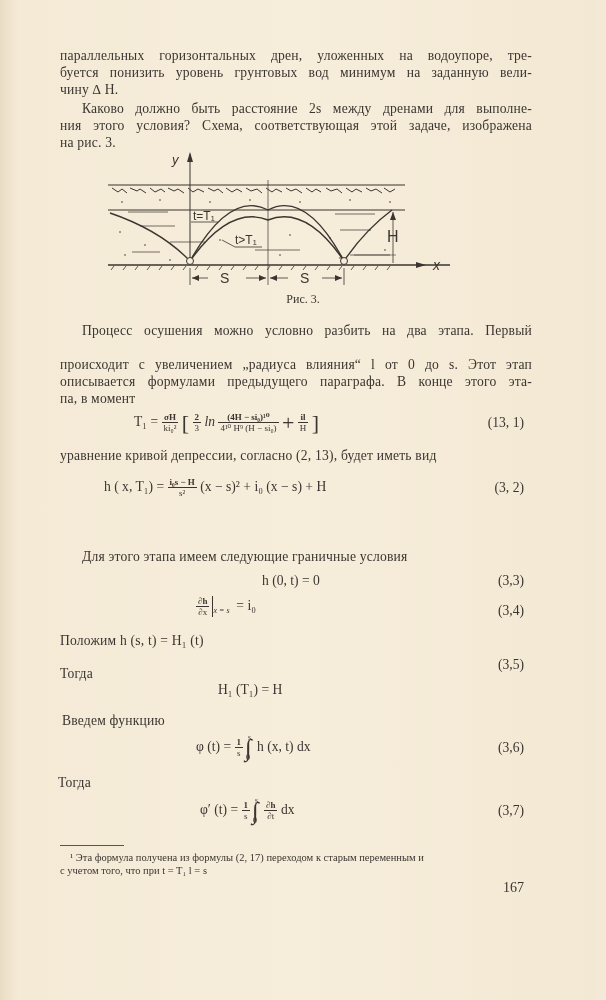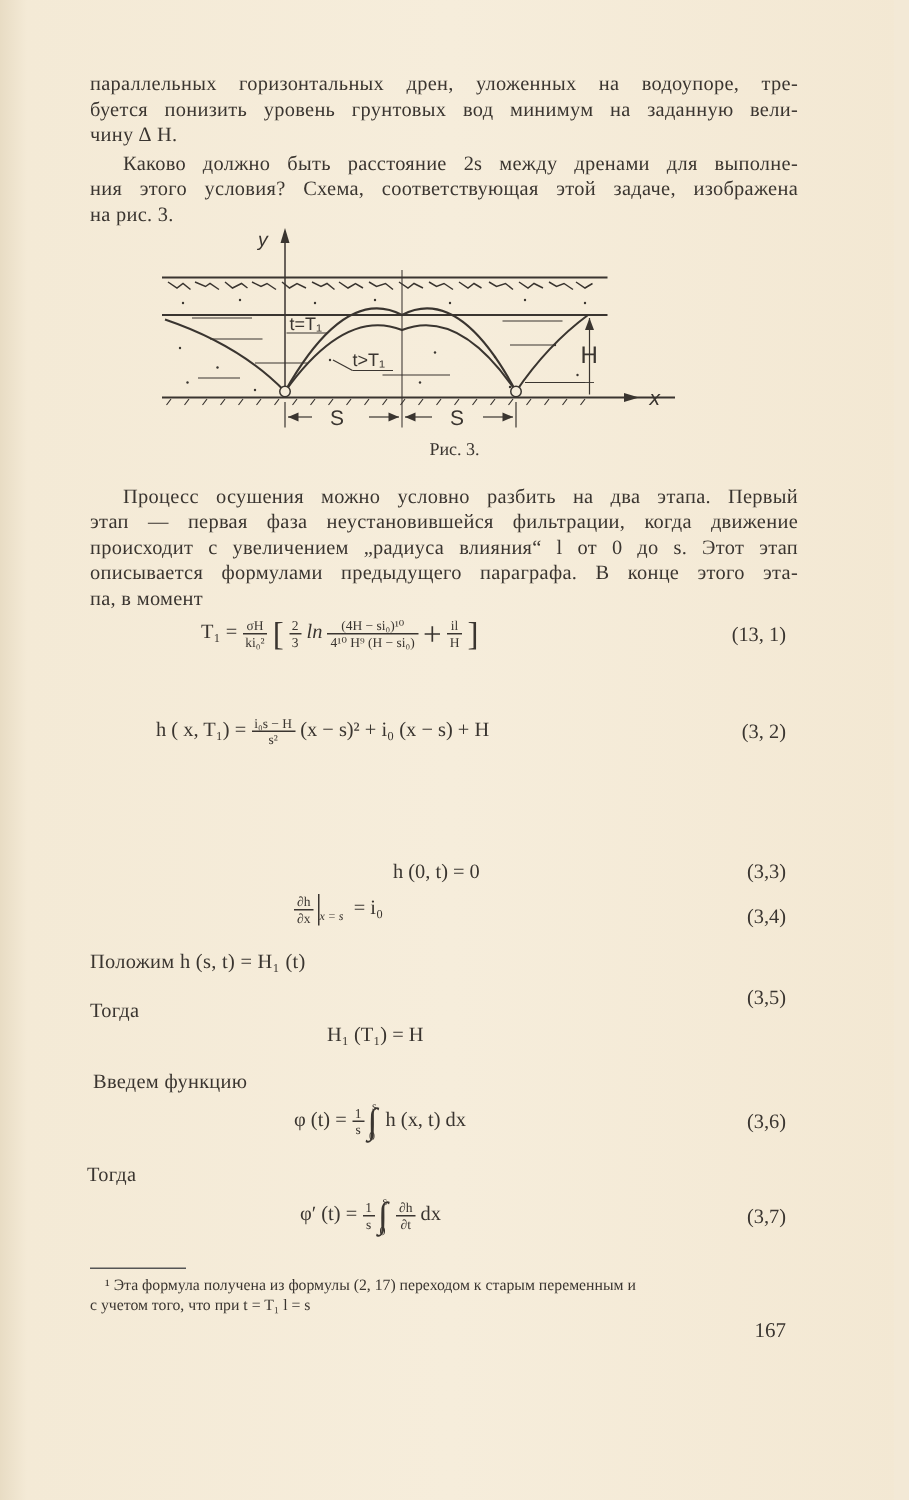--- a/index.html
+++ b/index.html
@@ -20,21 +20,21 @@
     letter-spacing: 0.2px;
   }
   .just { text-align: justify; text-align-last: justify; }
   .indent { left: 82px; width: 450px; }
   .sp { letter-spacing: 3.2px; }
   .eq {
     position: absolute; font-size: 13.6px; line-height: 17px; white-space: nowrap;
   }
   .eqnum { position: absolute; right: 72px; font-size: 13.6px; line-height: 17px; }
   .frac { display: inline-block; vertical-align: middle; text-align: center; font-size: 9px; line-height: 10px; }
-  .frac .num { display: block; border-bottom: 1px solid #3a3530; padding: 0 2px; }
+  .frac .num { display: block; border-bottom: 1px solid #3a3530; padding: 0 2px; font-weight: bold; }
   .frac .den { display: block; padding: 0 2px; }
   .big { font-size: 22px; vertical-align: middle; }
   .caption { position: absolute; left: 0; width: 606px; text-align: center; top: 292px; font-size: 12px; }
   .fn { position: absolute; left: 60px; width: 472px; font-size: 10.5px; line-height: 13px; white-space: nowrap; }
   .fnrule { position: absolute; left: 60px; top: 845px; width: 64px; border-top: 1px solid #555; }
   .pagenum { position: absolute; right: 72px; top: 880px; font-size: 14px; }
   i { font-style: italic; }
   sub, sup { font-size: 8px; }
   .intsym { display: inline-block; position: relative; font-size: 24px; vertical-align: middle; line-height: 20px; margin: 0 2px; }
   .intsym .lim-top { position: absolute; top: -10px; left: 3px; font-size: 8px; }
@@ -137,46 +137,47 @@
     <text x="120" y="133" font-size="14" fill="#3a3530">S</text>
     <line x1="170" y1="128" x2="188" y2="128" stroke="#3a3530" stroke-width="0.8"></line>
     <polygon points="170,128 177,125 177,131" fill="#3a3530"></polygon>
     <line x1="222" y1="128" x2="242" y2="128" stroke="#3a3530" stroke-width="0.8"></line>
     <polygon points="242,128 235,125 235,131" fill="#3a3530"></polygon>
     <text x="200" y="133" font-size="14" fill="#3a3530">S</text>
   </svg>
   <div class="caption">Рис. 3.</div>
 
   <div class="line just indent" style="top:322px">Процесс осушения можно условно разбить на два этапа. Первый</div>
-  <div class="line just" style="top:339px">этап — первая фаза неустановившейся фильтрации, когда движение</div>
   <div class="line just" style="top:356px">происходит с увеличением „радиуса влияния“ l от 0 до s. Этот этап</div>
   <div class="line" style="top:390px">па, в момент</div>
   <div class="line just" style="top:373px">описывается формулами предыдущего параграфа. В конце этого эта-</div>
 
   <div class="eq" style="left:134px;top:412px">
     <span>T₁ =</span>
     <span class="frac"><span class="num">σH</span><span class="den">ki₀²</span></span>
     <span class="big">[</span>
     <span class="frac"><span class="num">2</span><span class="den">3</span></span>
     <i>ln</i>
     <span class="frac"><span class="num">(4H − si₀)¹⁰</span><span class="den">4¹⁰ H⁹ (H − si₀)</span></span>
     <span class="big">+</span>
     <span class="frac"><span class="num">il</span><span class="den">H</span></span>
     <span class="big">]</span>
   </div>
   <div class="eqnum" style="top:414px">(13, 1)</div>
 
+  <div class="line" style="top:447px">уравнение кривой депрессии, согласно (2, 13), будет иметь вид</div>
 
   <div class="eq" style="left:104px;top:477px">
     <span>h ( x, T₁) =</span>
     <span class="frac"><span class="num">i₀s − H</span><span class="den">s²</span></span>
     <span>(x − s)² + i₀ (x − s) + H</span>
   </div>
   <div class="eqnum" style="top:479px">(3, 2)</div>
 
+  <div class="line indent" style="top:548px">Для этого этапа имеем следующие граничные условия</div>
 
   <div class="eq" style="left:262px;top:572px">h (0, t) = 0</div>
   <div class="eqnum" style="top:572px">(3,3)</div>
 
   <div class="eq" style="left:196px;top:596px">
     <span class="frac" style="border-right:1px solid #3a3530;padding-right:3px"><span class="num">∂h</span><span class="den">∂x</span></span><sub style="font-style:italic">x = s</sub>
     &nbsp;<span>= i₀</span>
   </div>
   <div class="eqnum" style="top:602px">(3,4)</div>
 

